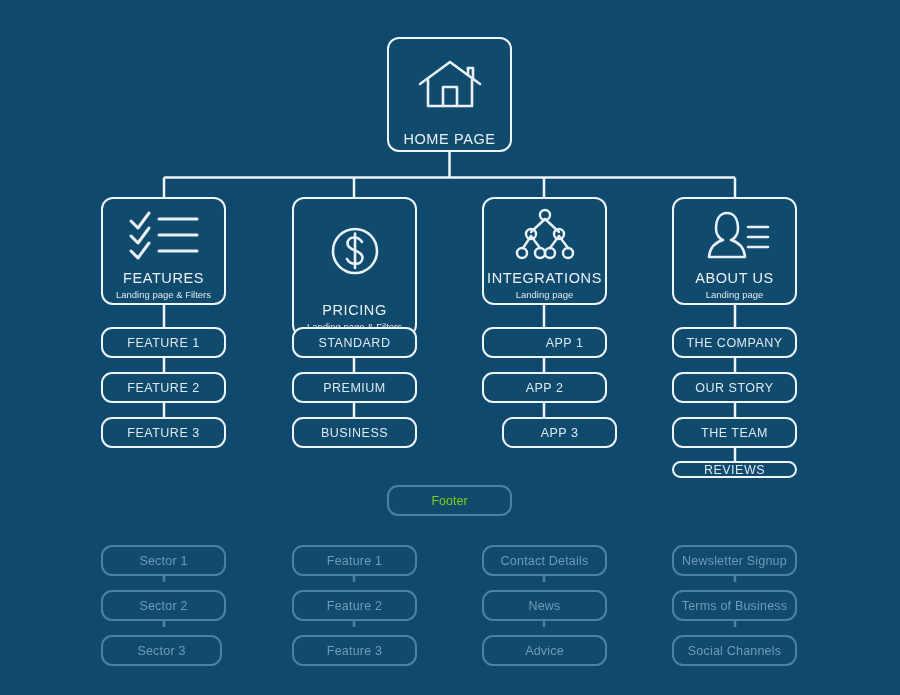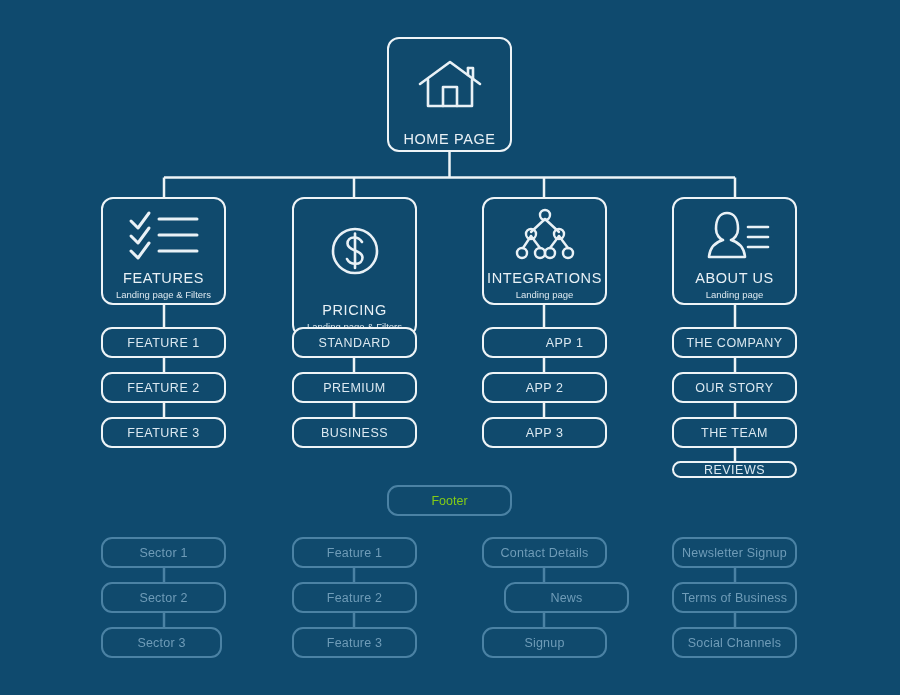--- a/index.html
+++ b/index.html
@@ -85,20 +85,21 @@
     justify-content: center;
     text-align: center;
   }
 
   
   .pill.muted {
     border-color: #4b82a4;
     color: #6f9cb8;
     background: #104a6d;
     letter-spacing: 0.2px;
+    margin-top: 8px;
   }
   .footer-head {
     position: absolute;
     box-sizing: border-box;
     border: 2.5px solid #4b82a4;
     border-radius: 11px;
     background: #104a6d;
     color: #84cc16;
     font-size: 12.5px;
     display: flex;
@@ -253,38 +254,38 @@
   <div class="pill" style="left:101px; top:327px; width:125px; height:31px;">FEATURE 1</div>
   <div class="pill" style="left:101px; top:372px; width:125px; height:31px;">FEATURE 2</div>
   <div class="pill" style="left:101px; top:417px; width:125px; height:31px;">FEATURE 3</div>
 
   <div class="pill" style="left:292px; top:327px; width:125px; height:31px;">STANDARD</div>
   <div class="pill" style="left:292px; top:372px; width:125px; height:31px;">PREMIUM</div>
   <div class="pill" style="left:292px; top:417px; width:125px; height:31px;">BUSINESS</div>
 
   <div class="pill" style="left:482px; top:327px; width:125px; height:31px;padding-left:40px;">APP 1</div>
   <div class="pill" style="left:482px; top:372px; width:125px; height:31px;">APP 2</div>
-  <div class="pill" style="left:482px; top:417px; width:125px; height:31px;">APP 3</div>
+  <div class="pill" style="left:502px; top:417px; width:115px; height:31px;">APP 3</div>
 
   <div class="pill" style="left:672px; top:327px; width:125px; height:31px;">THE COMPANY</div>
   <div class="pill" style="left:672px; top:372px; width:125px; height:31px;">OUR STORY</div>
   <div class="pill" style="left:672px; top:417px; width:125px; height:31px;">THE TEAM</div>
   <div class="pill" style="left:672px; top:461px; width:125px; height:17px;">REVIEWS</div>
 
   <div class="footer-head" style="left:387px; top:485px; width:125px; height:31px;">Footer</div>
 
   <div class="pill muted" style="left:101px; top:537px; width:125px; height:31px;">Sector 1</div>
   <div class="pill muted" style="left:101px; top:582px; width:125px; height:31px;">Sector 2</div>
   <div class="pill muted" style="left:101px; top:627px; width:121px; height:31px;">Sector 3</div>
 
   <div class="pill muted" style="left:292px; top:537px; width:125px; height:31px;">Feature 1</div>
   <div class="pill muted" style="left:292px; top:582px; width:125px; height:31px;">Feature 2</div>
   <div class="pill muted" style="left:292px; top:627px; width:125px; height:31px;">Feature  3</div>
 
   <div class="pill muted" style="left:482px; top:537px; width:125px; height:31px;">Contact Details</div>
-  <div class="pill muted" style="left:504px; top:582px; width:125px; height:31px;">News</div>
-  <div class="pill muted" style="left:482px; top:627px; width:125px; height:31px;">Signup</div>
+  <div class="pill muted" style="left:482px; top:582px; width:125px; height:31px;">News</div>
+  <div class="pill muted" style="left:482px; top:627px; width:125px; height:31px;">Advice</div>
 
   <div class="pill muted" style="left:672px; top:537px; width:125px; height:31px;">Newsletter Signup</div>
   <div class="pill muted" style="left:672px; top:582px; width:125px; height:31px;">Terms of Business</div>
   <div class="pill muted" style="left:672px; top:627px; width:125px; height:31px;">Social Channels</div>
 
 </div>
 
 </body></html>

